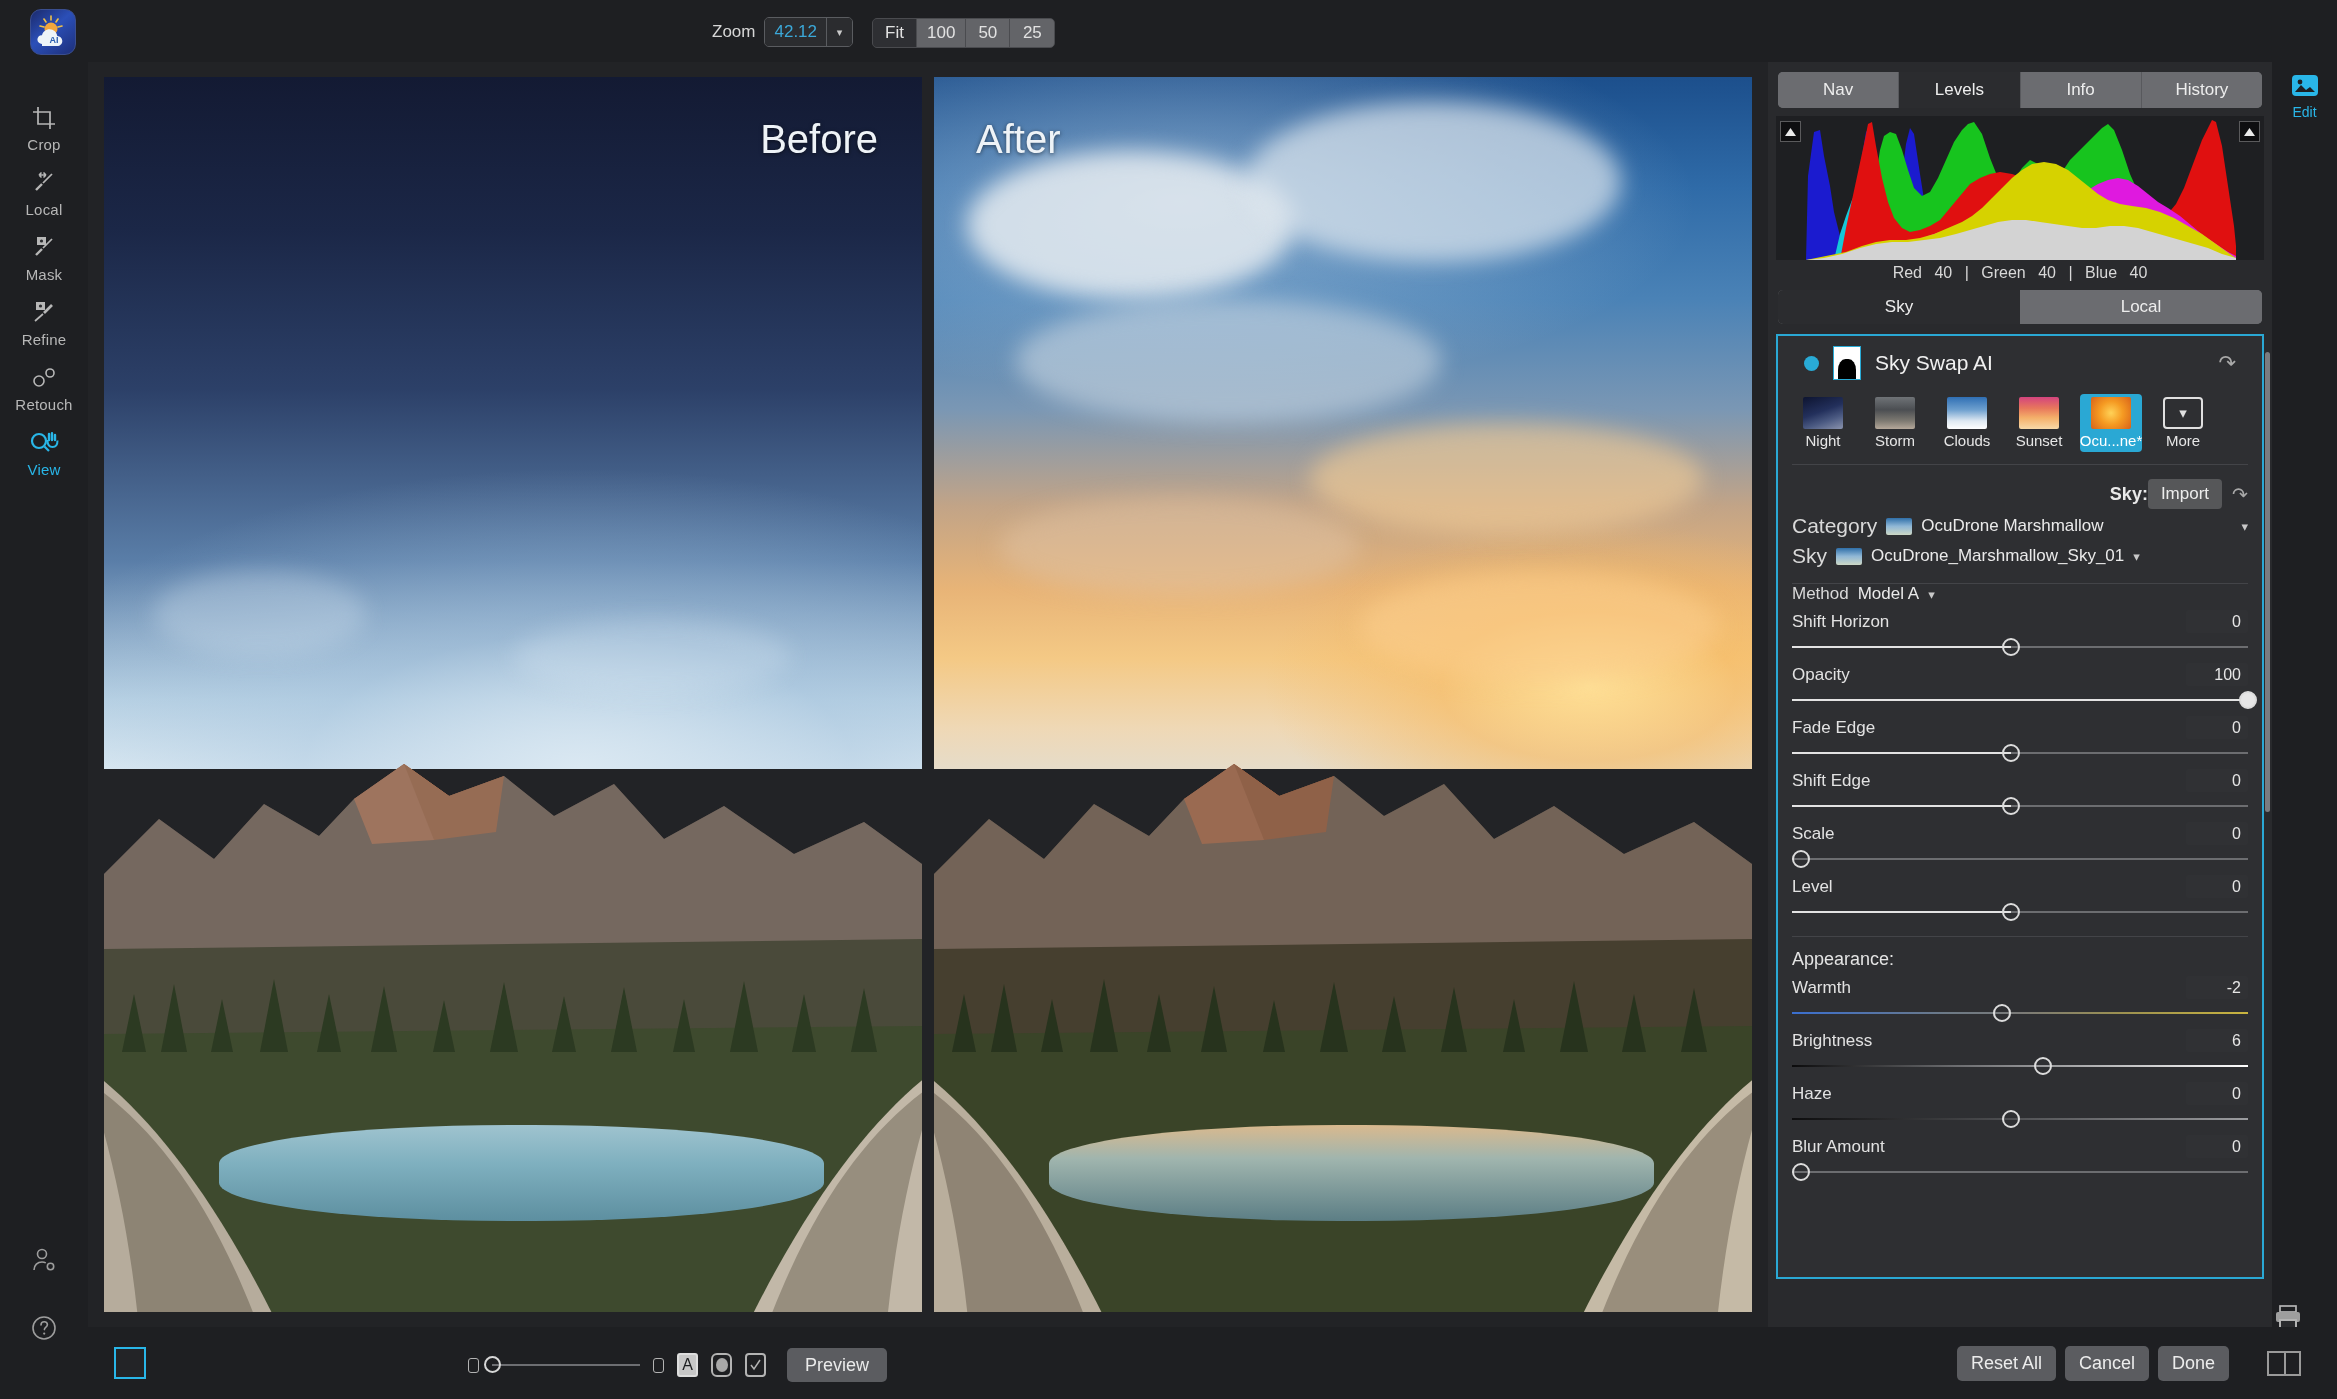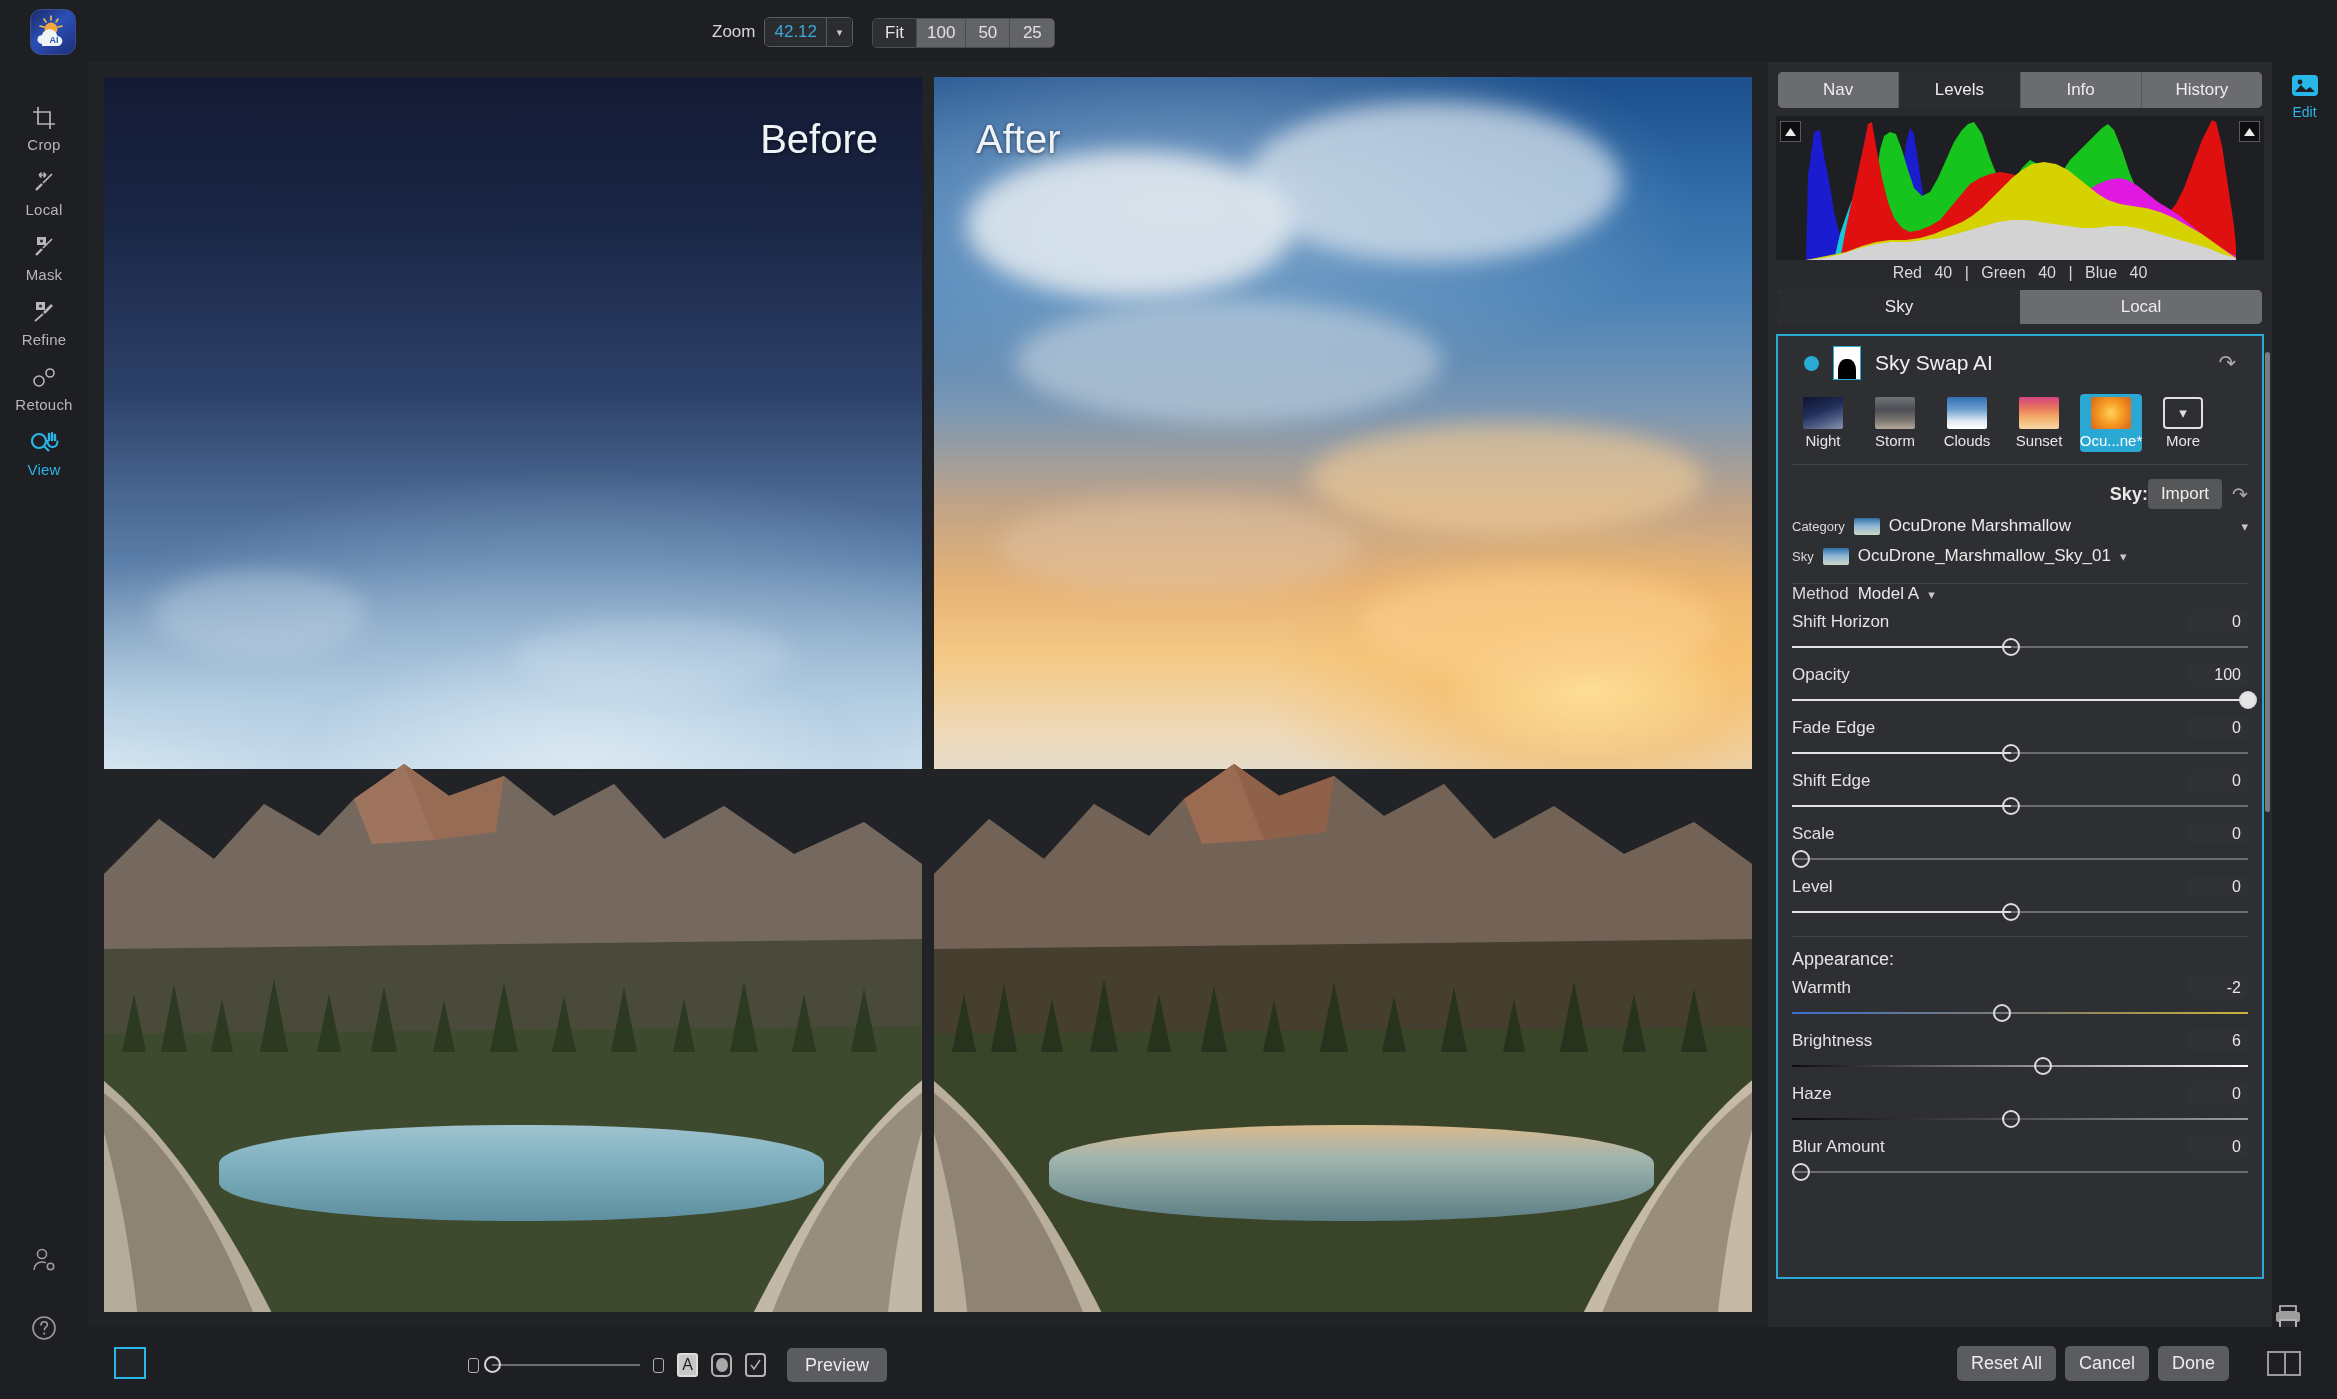--- a/index.html
+++ b/index.html
@@ -267,21 +267,21 @@
 
   .skySection { padding: 12px 14px 0; }
   .rowSky { display: flex; align-items: center; height: 34px; }
   .rowSky .lbl { color: #e9e9e9; font-size: 18px; font-weight: bold; flex: 1; text-align: right; }
   .importBtn {
     height: 30px; padding: 0 13px; border-radius: 4px; background: #565759;
     color: #ececec; font-size: 17px; display: flex; align-items: center;
   }
   .miniRevert { color: #a9a9a9; font-size: 19px; margin-left: 10px; }
   .rowField { display: flex; align-items: center; gap: 9px; height: 30px; }
-  .rowField .fl { color: #d9d9d9; font-size: 13px; }
+  .rowField .fl { color: #d9d9d9; font-size: 21px; }
   .thumbSm { width: 26px; height: 17px; border-radius: 2px;
              background: linear-gradient(180deg,#2f6fa8 0%, #8fb7d6 48%, #cdd8c5 100%); }
   .rowField .fv { color: #eaeaea; font-size: 17px; flex: 1; }
   .chev { color: #c8c8c8; font-size: 13px; }
 
   .posRow { display: flex; align-items: center; padding: 14px 14px 2px; }
   .posRow .lbl { color: #e4e4e4; font-size: 18px; flex: 1; }
   .arrows { color: #9b9b9b; font-size: 17px; letter-spacing: -1px; }
   .methodRow { display: flex; align-items: center; gap: 9px; padding: 0 14px 2px; }
   .methodRow .ml { color: #d9d9d9; font-size: 17px; }

